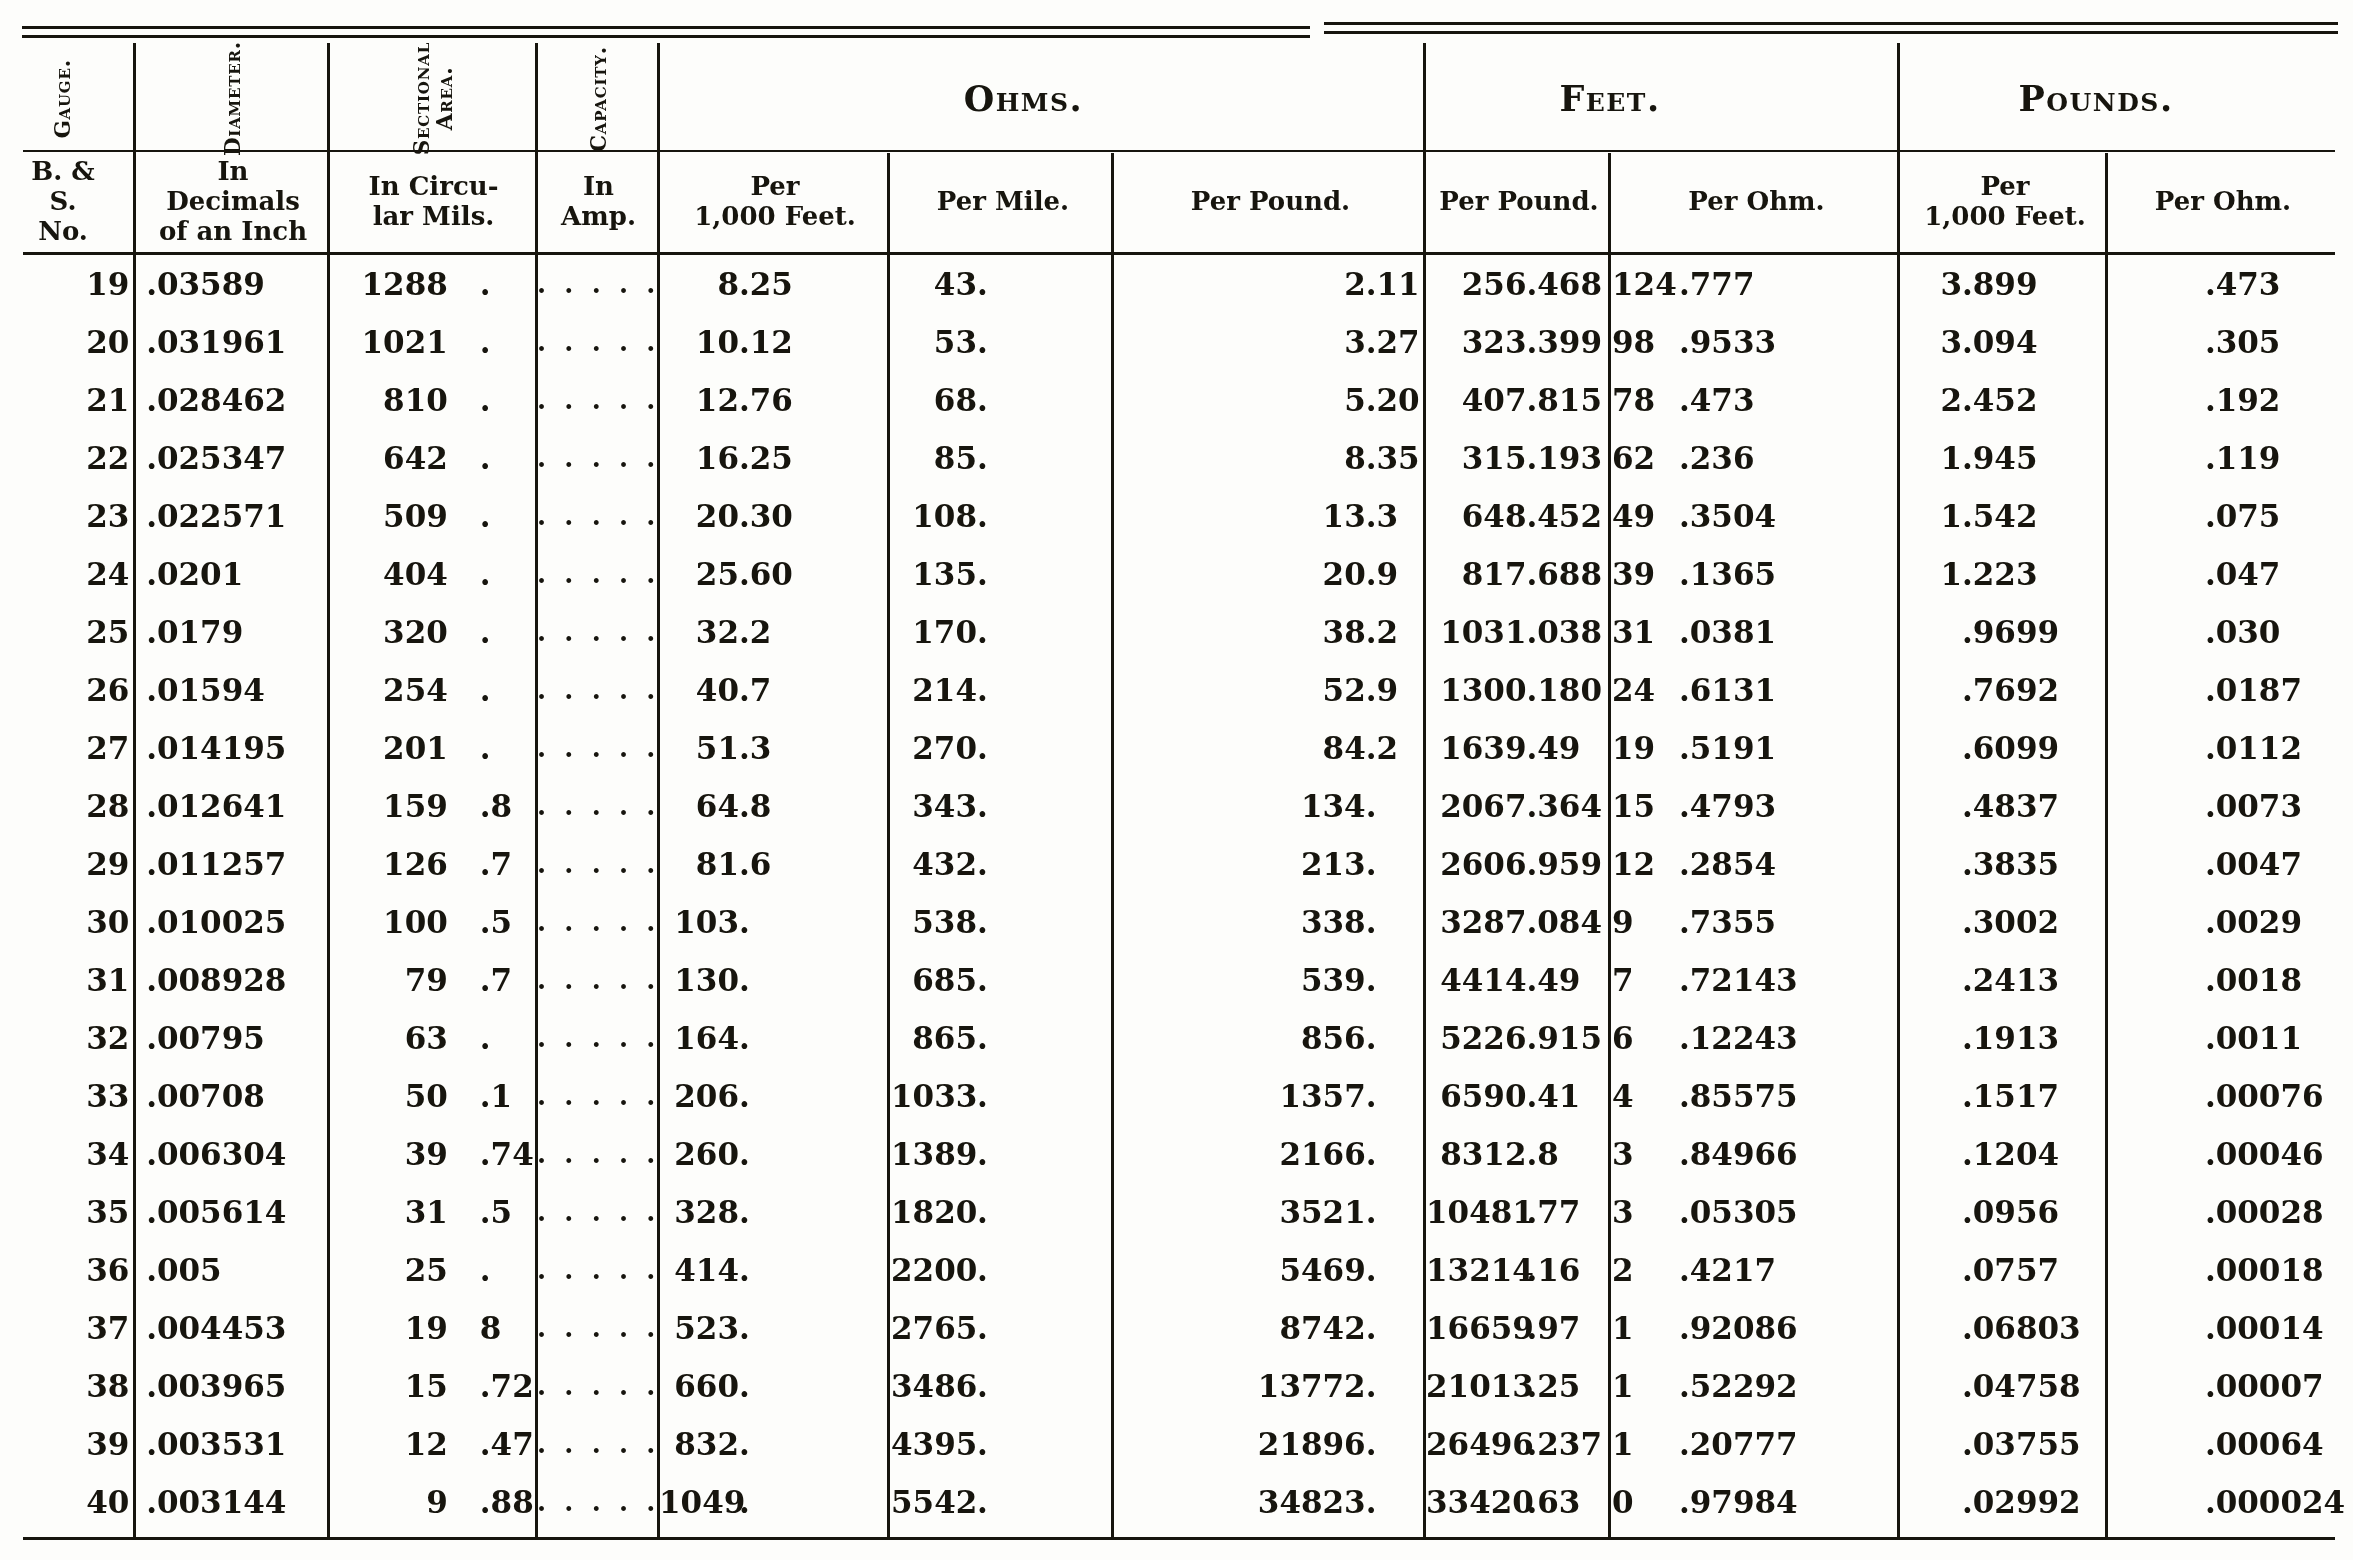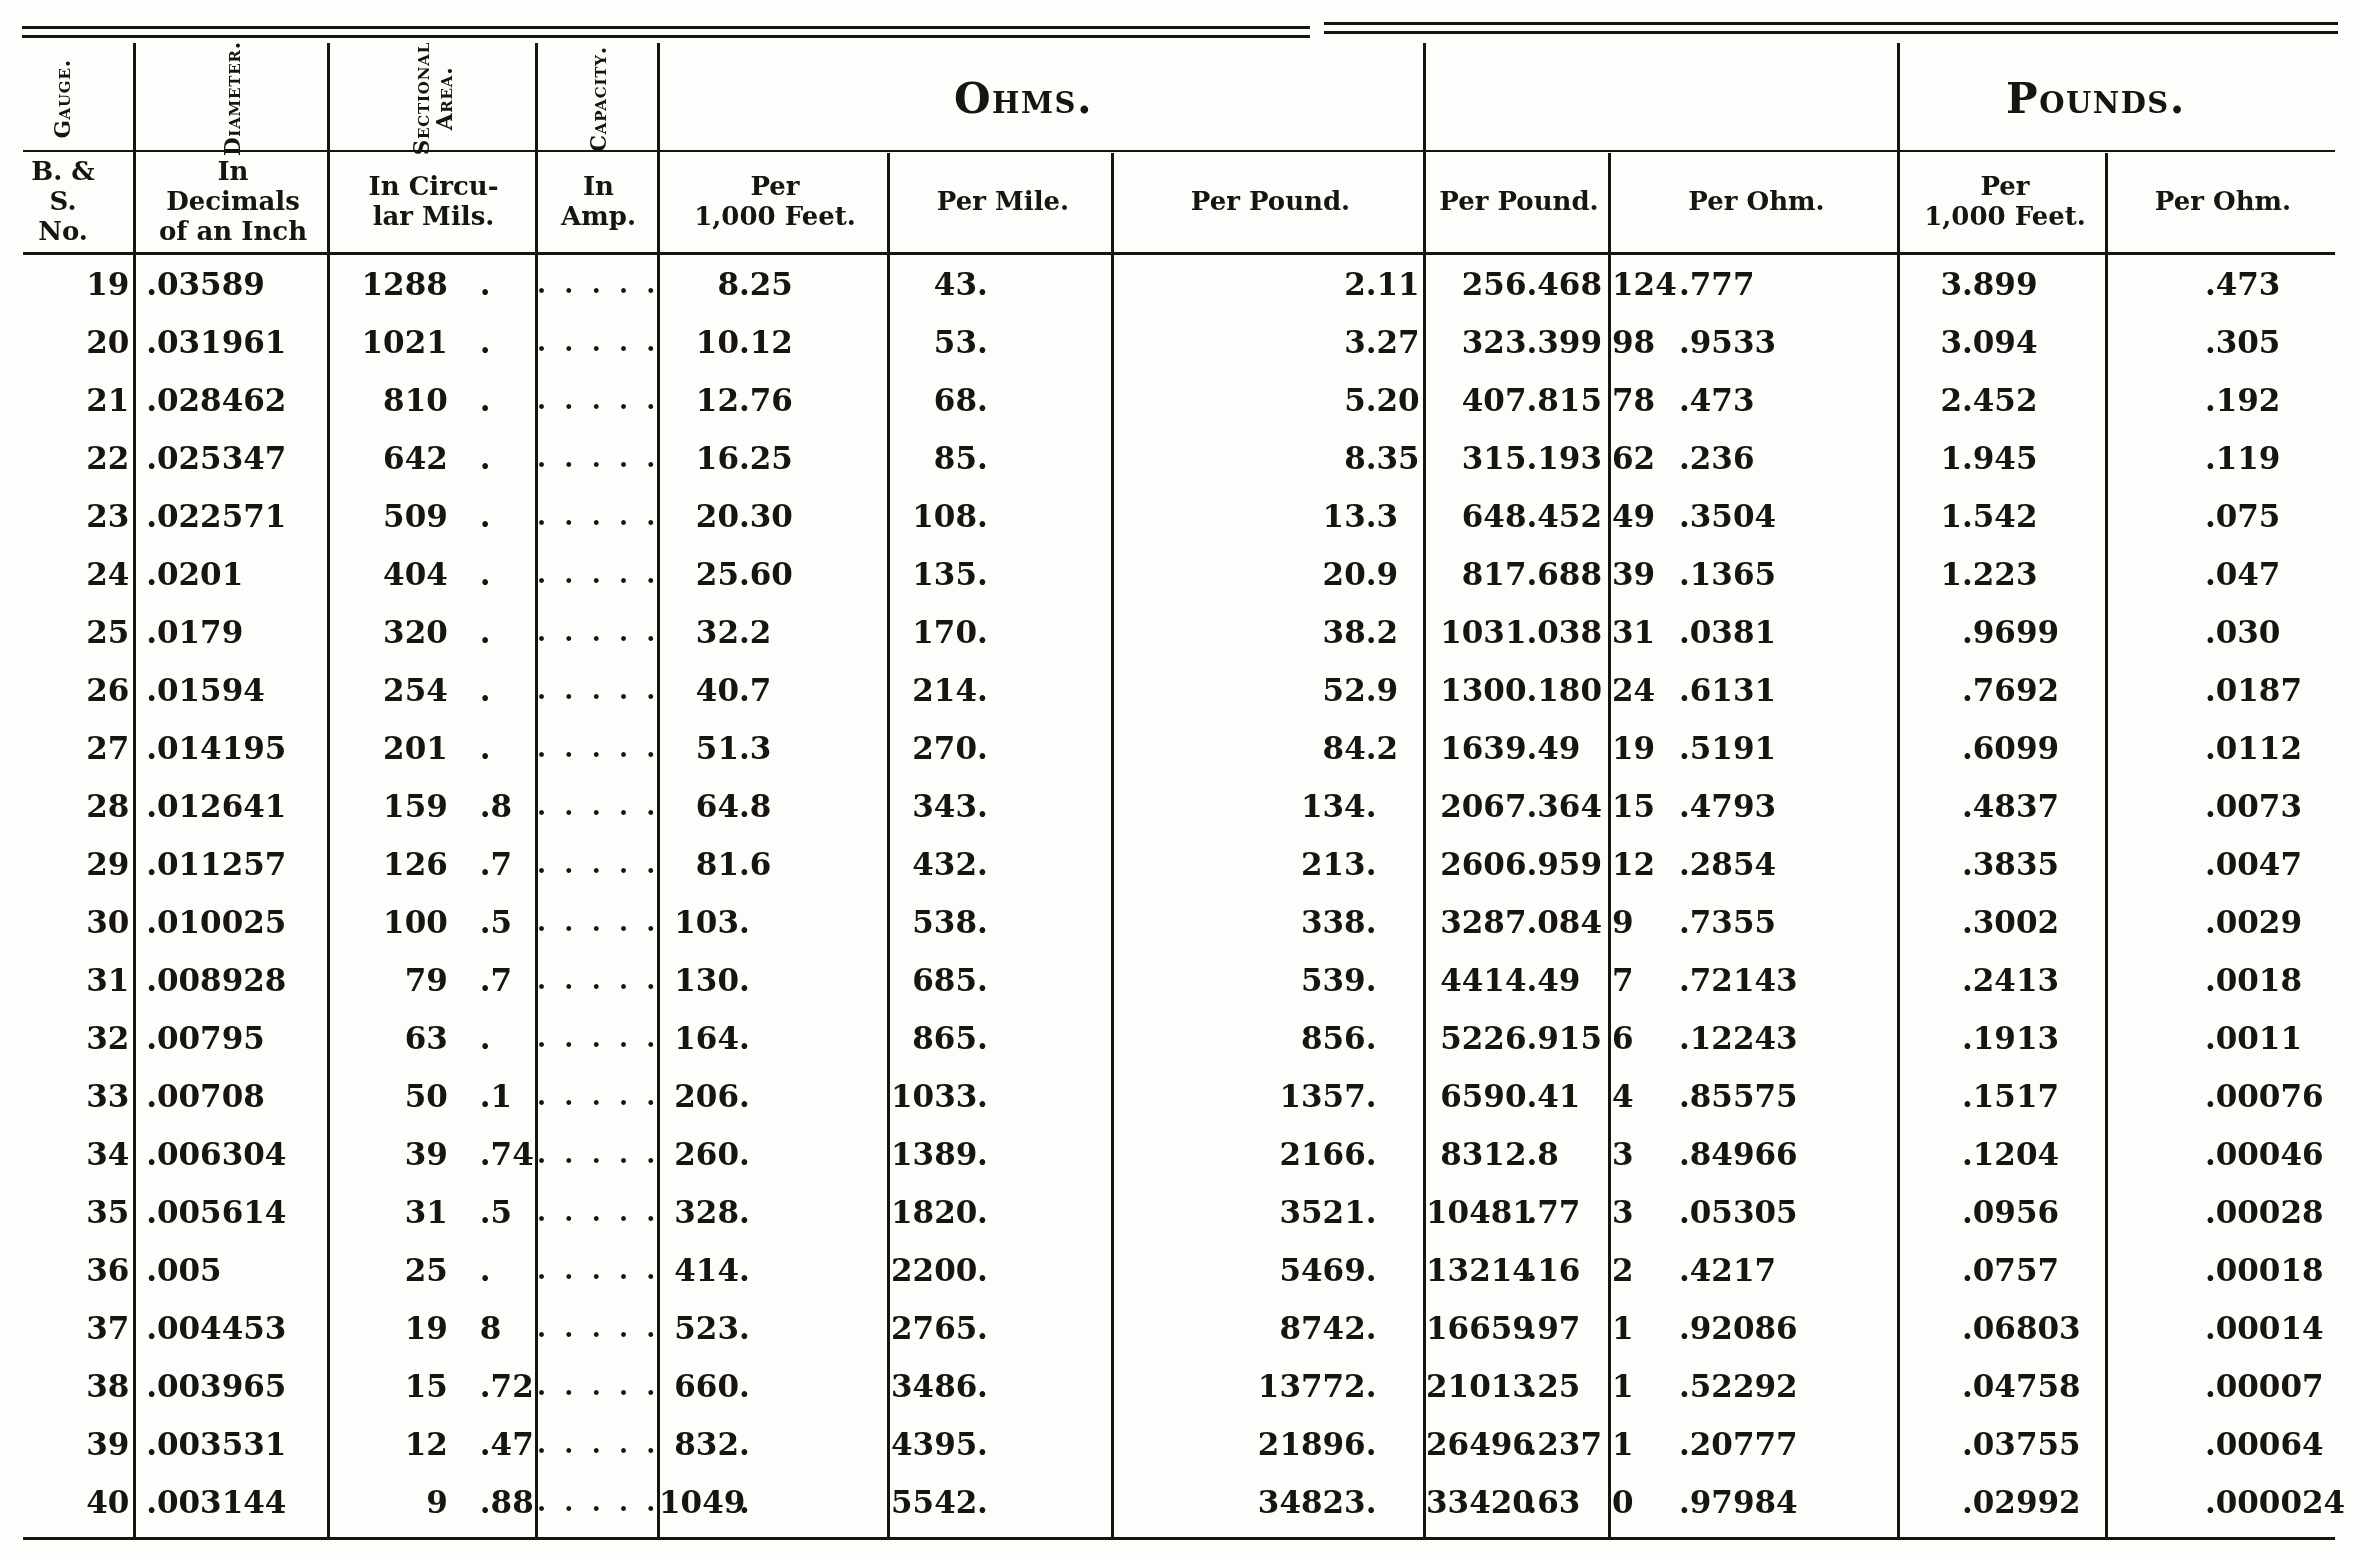--- a/index.html
+++ b/index.html
@@ -41,21 +41,21 @@
   
   .ghead { position:absolute; left:23px; top:41px; width:2312px; height:107px;
     display:grid; grid-template-columns:var(--cols); }
   .gcell { display:flex; align-items:center; justify-content:center; }
   .gc1 { padding-right:35px; }
   .vlabel {
     writing-mode:vertical-rl; transform:rotate(180deg);
     font-variant:small-caps; font-size:21.5px; letter-spacing:0.8px;
     line-height:1.08; white-space:pre-line; text-align:center;
   }
-  .group-label { font-variant:small-caps; font-size:42px; letter-spacing:1.5px; }
+  .group-label { font-variant:small-caps; font-size:35px; letter-spacing:1.5px; }
   .gc-ohms   { grid-column:5 / span 3; padding-right:38px; }
   .gc-feet   { grid-column:8 / span 2; padding-right:107px; }
   .gc-pounds { grid-column:10 / span 2; padding-right:46px;align-items:center; }
 
   
   .shead { position:absolute; left:23px; top:153px; width:2312px; height:98px;
     display:grid; grid-template-columns:var(--cols); }
   .sub { display:flex; align-items:center; justify-content:center;
     text-align:center; white-space:pre-line; font-size:26px; line-height:1.15; }
   .sub.s1 { padding-right:34px; }
@@ -112,20 +112,23 @@
     </div>
     <div class="gcell">
       <span class="vlabel">Sectional
 Area.</span>
     </div>
     <div class="gcell">
       <span class="vlabel">Capacity.</span>
     </div>
     <div class="gcell gc-ohms">
       <span class="group-label">Ohms.</span>
+    </div>
+    <div class="gcell gc-feet">
+      <span class="group-label">Feet.</span>
     </div>
     <div class="gcell gc-pounds">
       <span class="group-label">Pounds.</span>
     </div>
   </div>
 
   <div class="shead">
     <div class="sub s1">B. &amp;
 S.
 No.</div>

